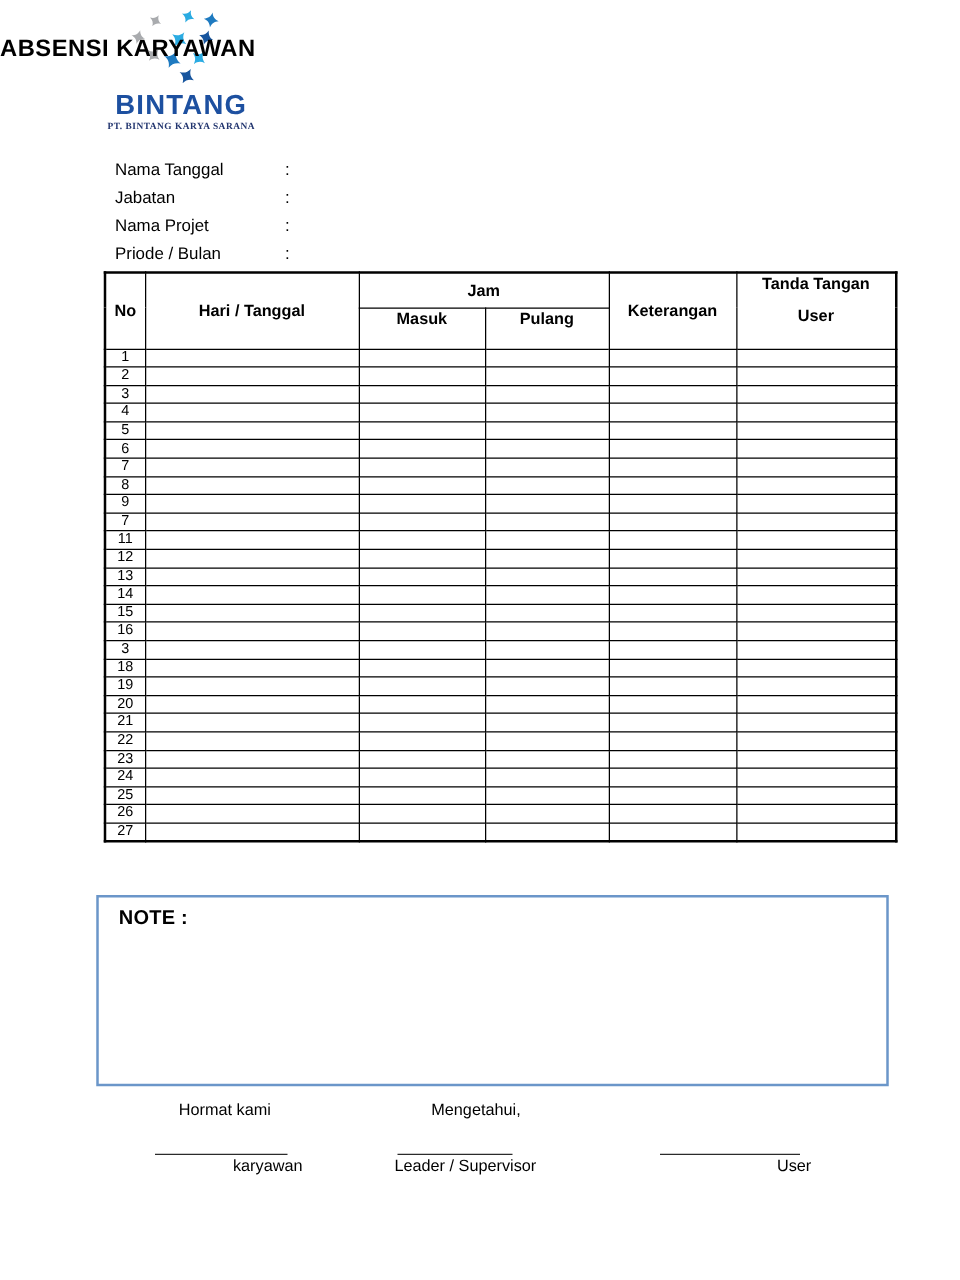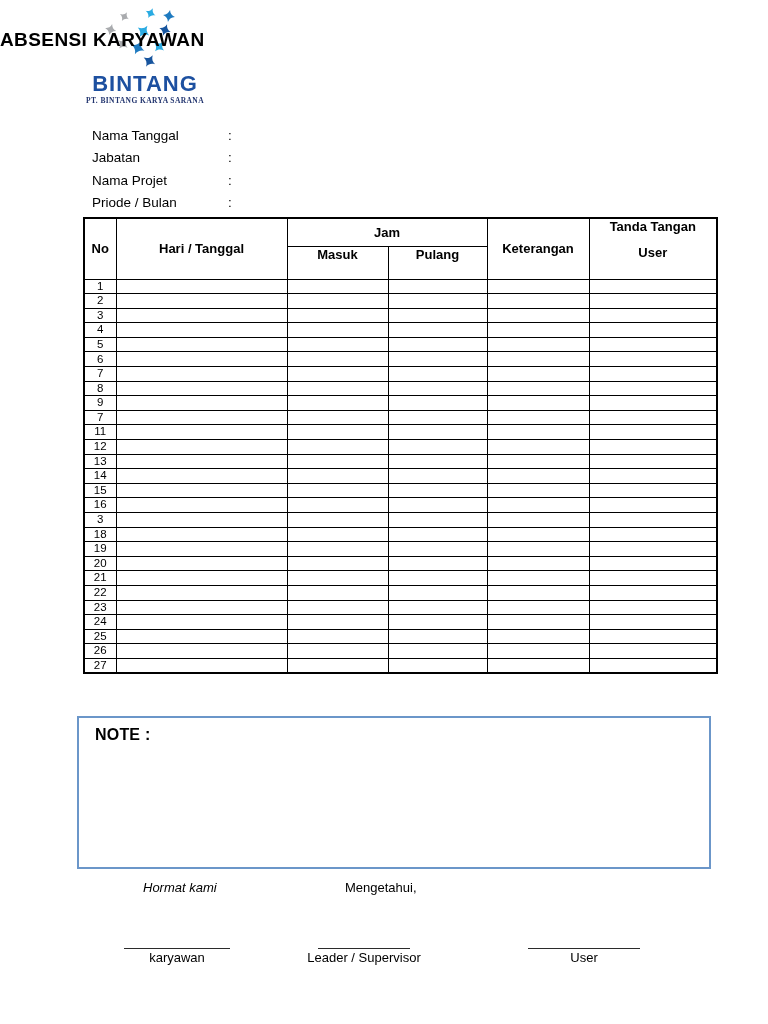--- a/index.html
+++ b/index.html
@@ -43,23 +43,23 @@
 
   
   .note-box { position:absolute; left:77px; top:716px; width:634px; height:153px;
     border:2px solid #6b96c9; background:#fff; }
   .note-label { position:absolute; left:16px; top:8px; font-size:16px; font-weight:bold;
     letter-spacing:0.2px; }
   .note-content { position:absolute; left:16px; top:26px; right:10px; bottom:6px; font-size:11px; }
 
   
   .signoff-heading { position:absolute; font-size:13px; }
-  .heading-left { left:143px; top:880px;font-style:italic; }
+  .heading-left { left:143px; top:880px; }
   .heading-mid { left:345px; top:880px;text-align:right; }
-  .sig { position:absolute; top:940px; width:130px; text-align:center; font-size:13px; }
+  .sig { position:absolute; top:915px; width:130px; text-align:right; font-size:13px; }
   .sig-karyawan { left:112px; }
   .sig-leader  { left:299px; }
   .sig-user    { left:519px; }
   .sig-line { height:9px; border-bottom:1.5px solid #2b2b2b; margin:0 auto 1px auto; }
   .sig-karyawan .sig-line { width:106px; }
   .sig-leader  .sig-line { width:92px; }
   .sig-user    .sig-line { width:112px; }
   .sig-label { margin-top:1px; white-space:nowrap; }
 </style>
 </head>

